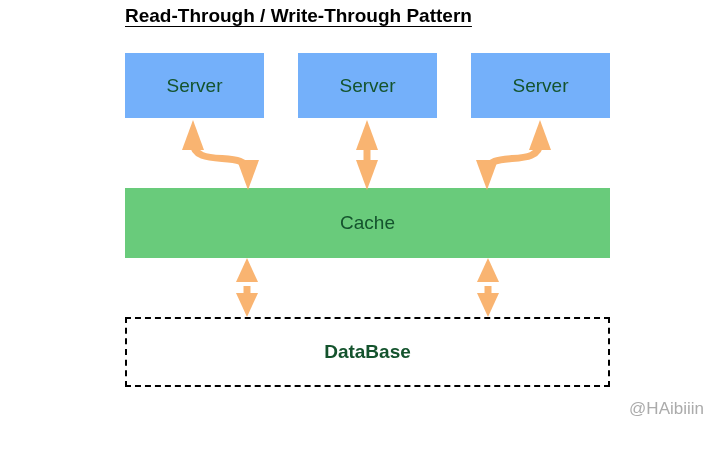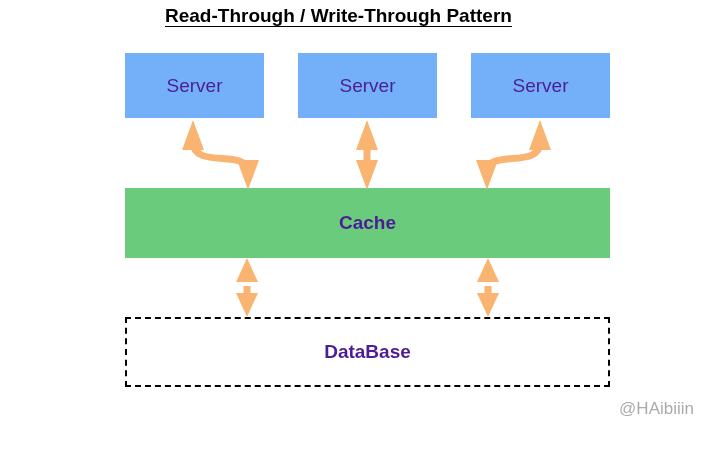--- a/index.html
+++ b/index.html
@@ -21,50 +21,48 @@
     position: absolute;
     left: 125px;
     top: 5px;
     font-size: 19px;
     font-weight: 600;
     color: #000000;
     letter-spacing: 0px;
     text-decoration: underline;
     text-underline-offset: 4px;
     white-space: nowrap;
-    margin-left: 40px;
   }
 
   
   .node {
     position: absolute;
     display: flex;
     align-items: center;
     justify-content: center;
     box-sizing: border-box;
     font-size: 19px;
-    color: #4c1d95;
+    color: #14532d;
   }
   .server-node {
     background: #74B0FA;
     top: 53px;
     height: 65px;
     width: 139px;
   }
   #server-node-1 { left: 125px; }
   #server-node-2 { left: 298px; }
   #server-node-3 { left: 471px; }
 
   #cache-node {
     background: #69CB7B;
     left: 125px;
     top: 188px;
     width: 485px;
     height: 70px;
-    font-weight: bold;
   }
 
   #database-node {
     left: 125px;
     top: 317px;
     width: 485px;
     height: 70px;
     background: #ffffff;
     border: 2.5px dashed #000000;
     font-weight: bold;
@@ -76,21 +74,21 @@
     left: 0;
     top: 0;
     width: 720px;
     height: 450px;
     pointer-events: none;
   }
 
   
   #watermark {
     position: absolute;
-    right: 26px;
+    right: 16px;
     top: 396px;
     text-align: left;
     color: #ABABAB;
     font-size: 17px;
     line-height: 26px;
   }
 </style>
 </head>
 <body>
 

